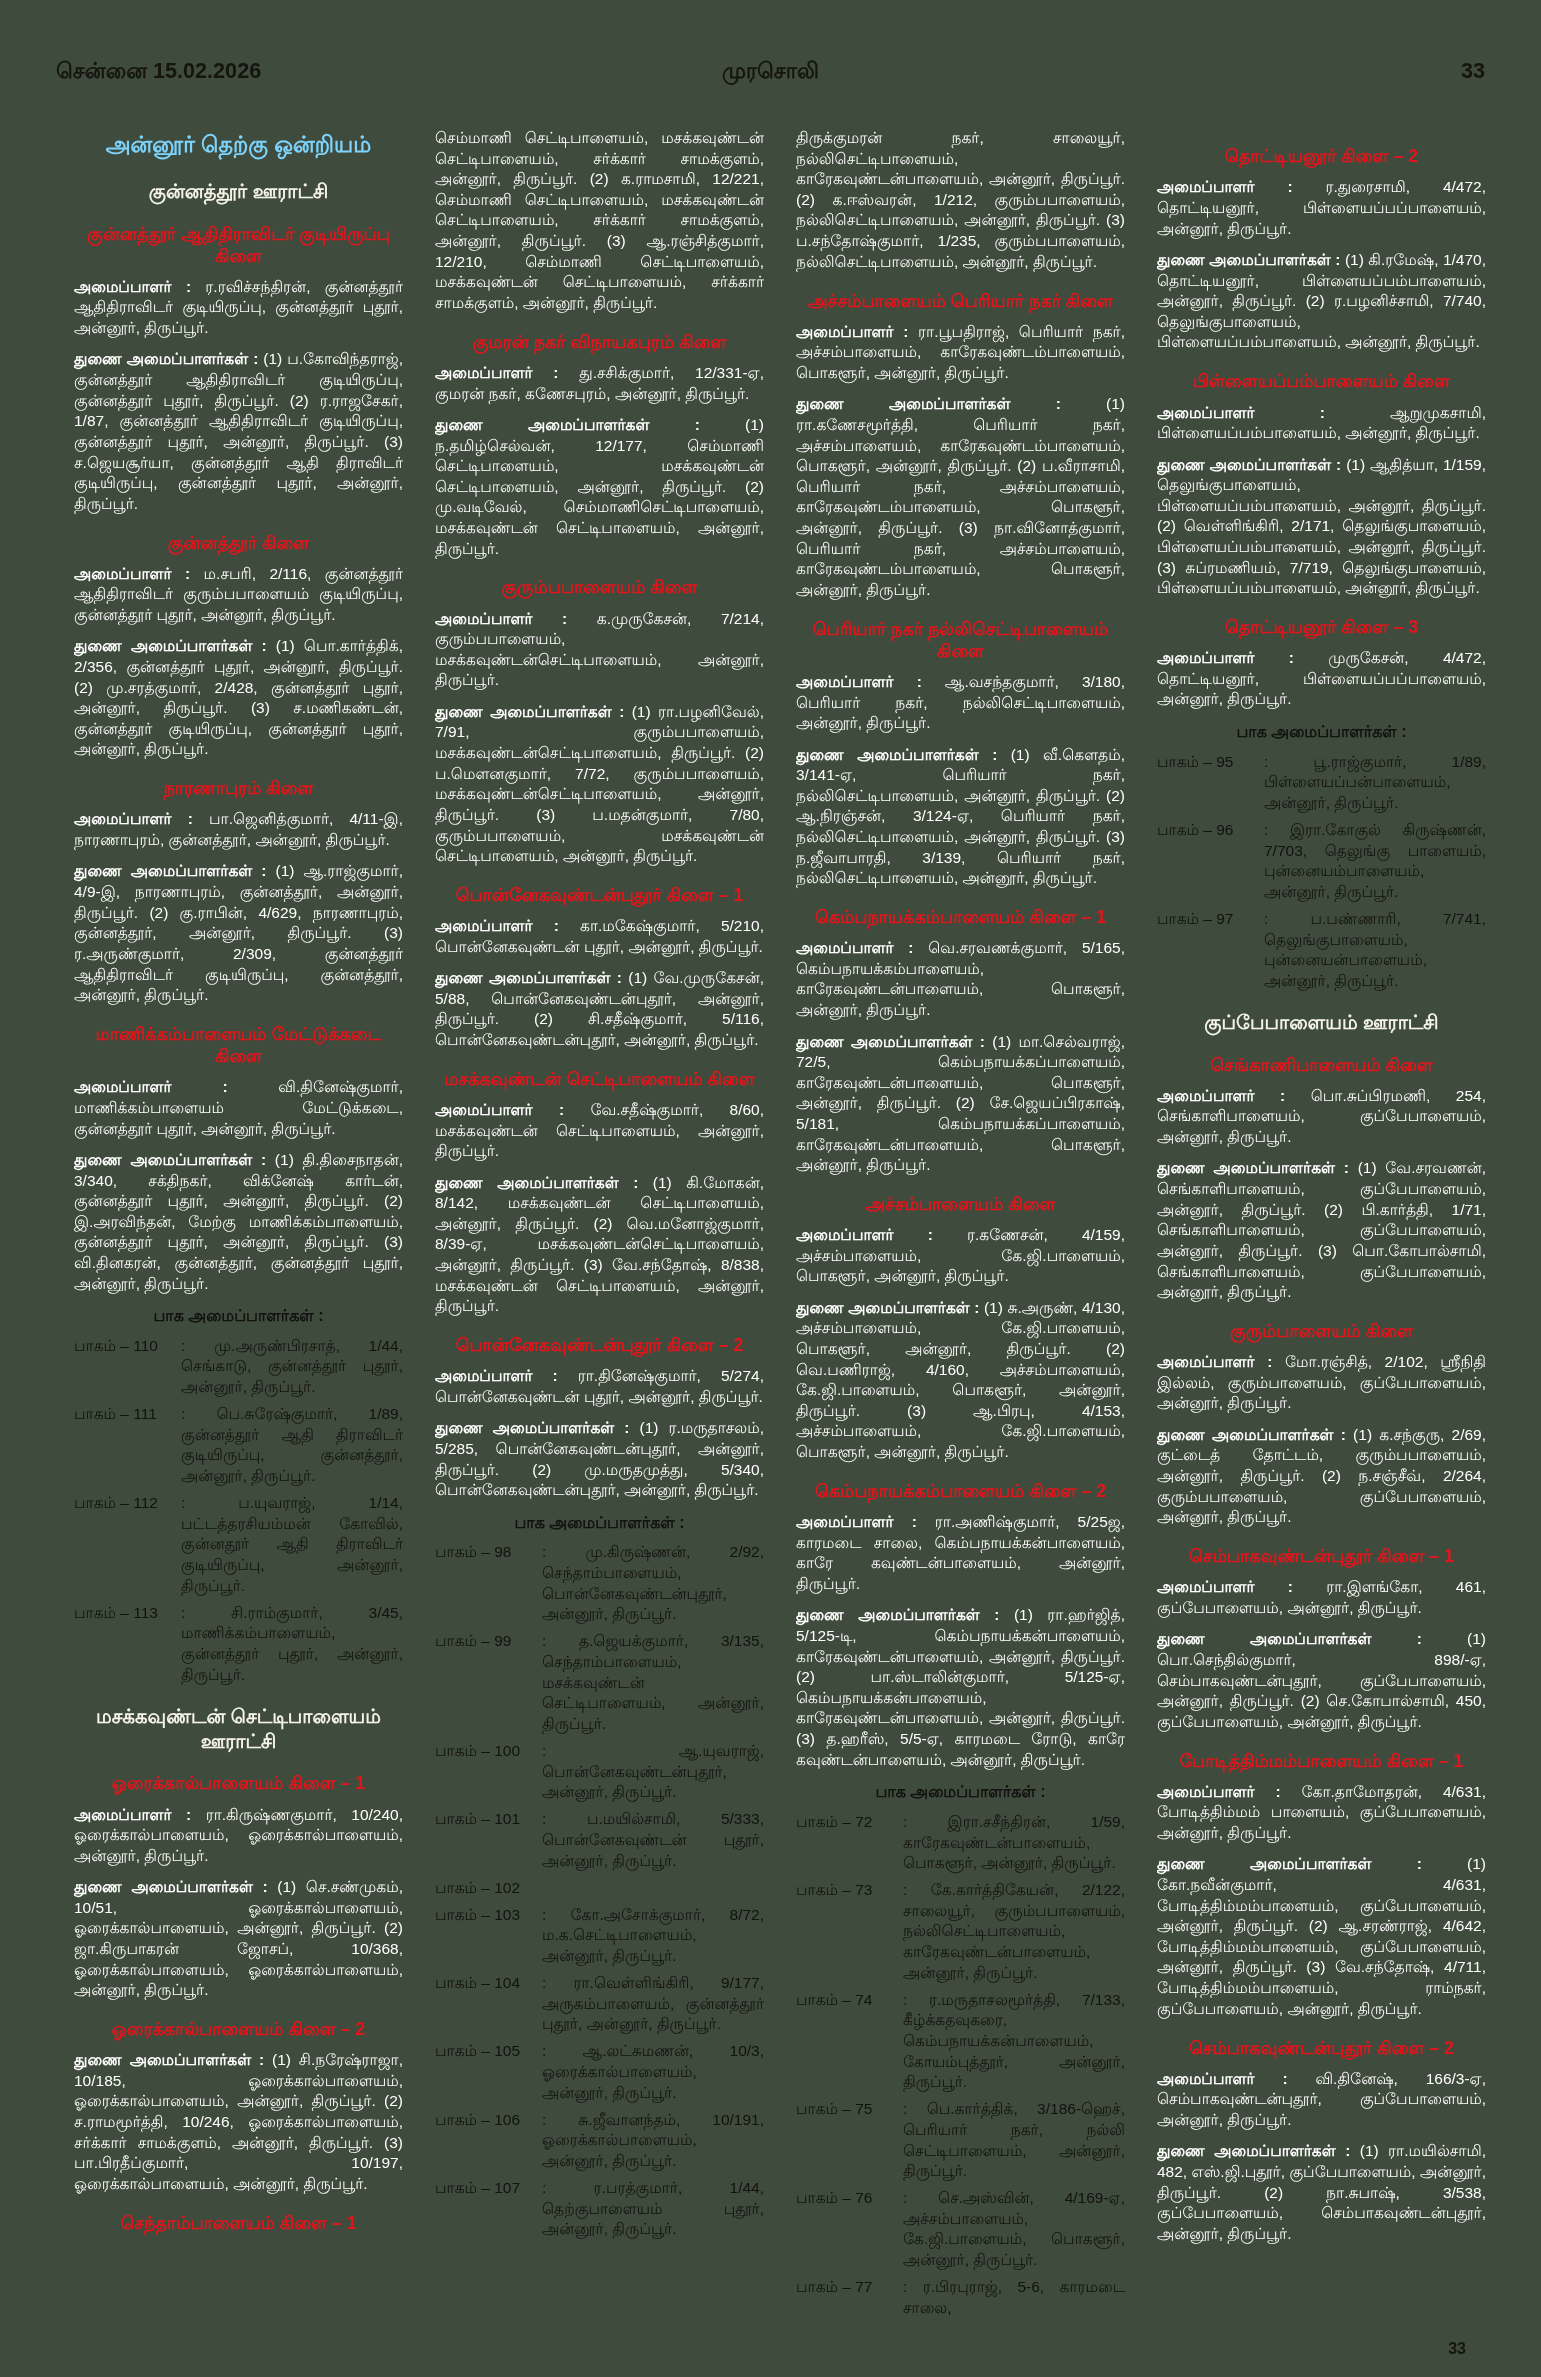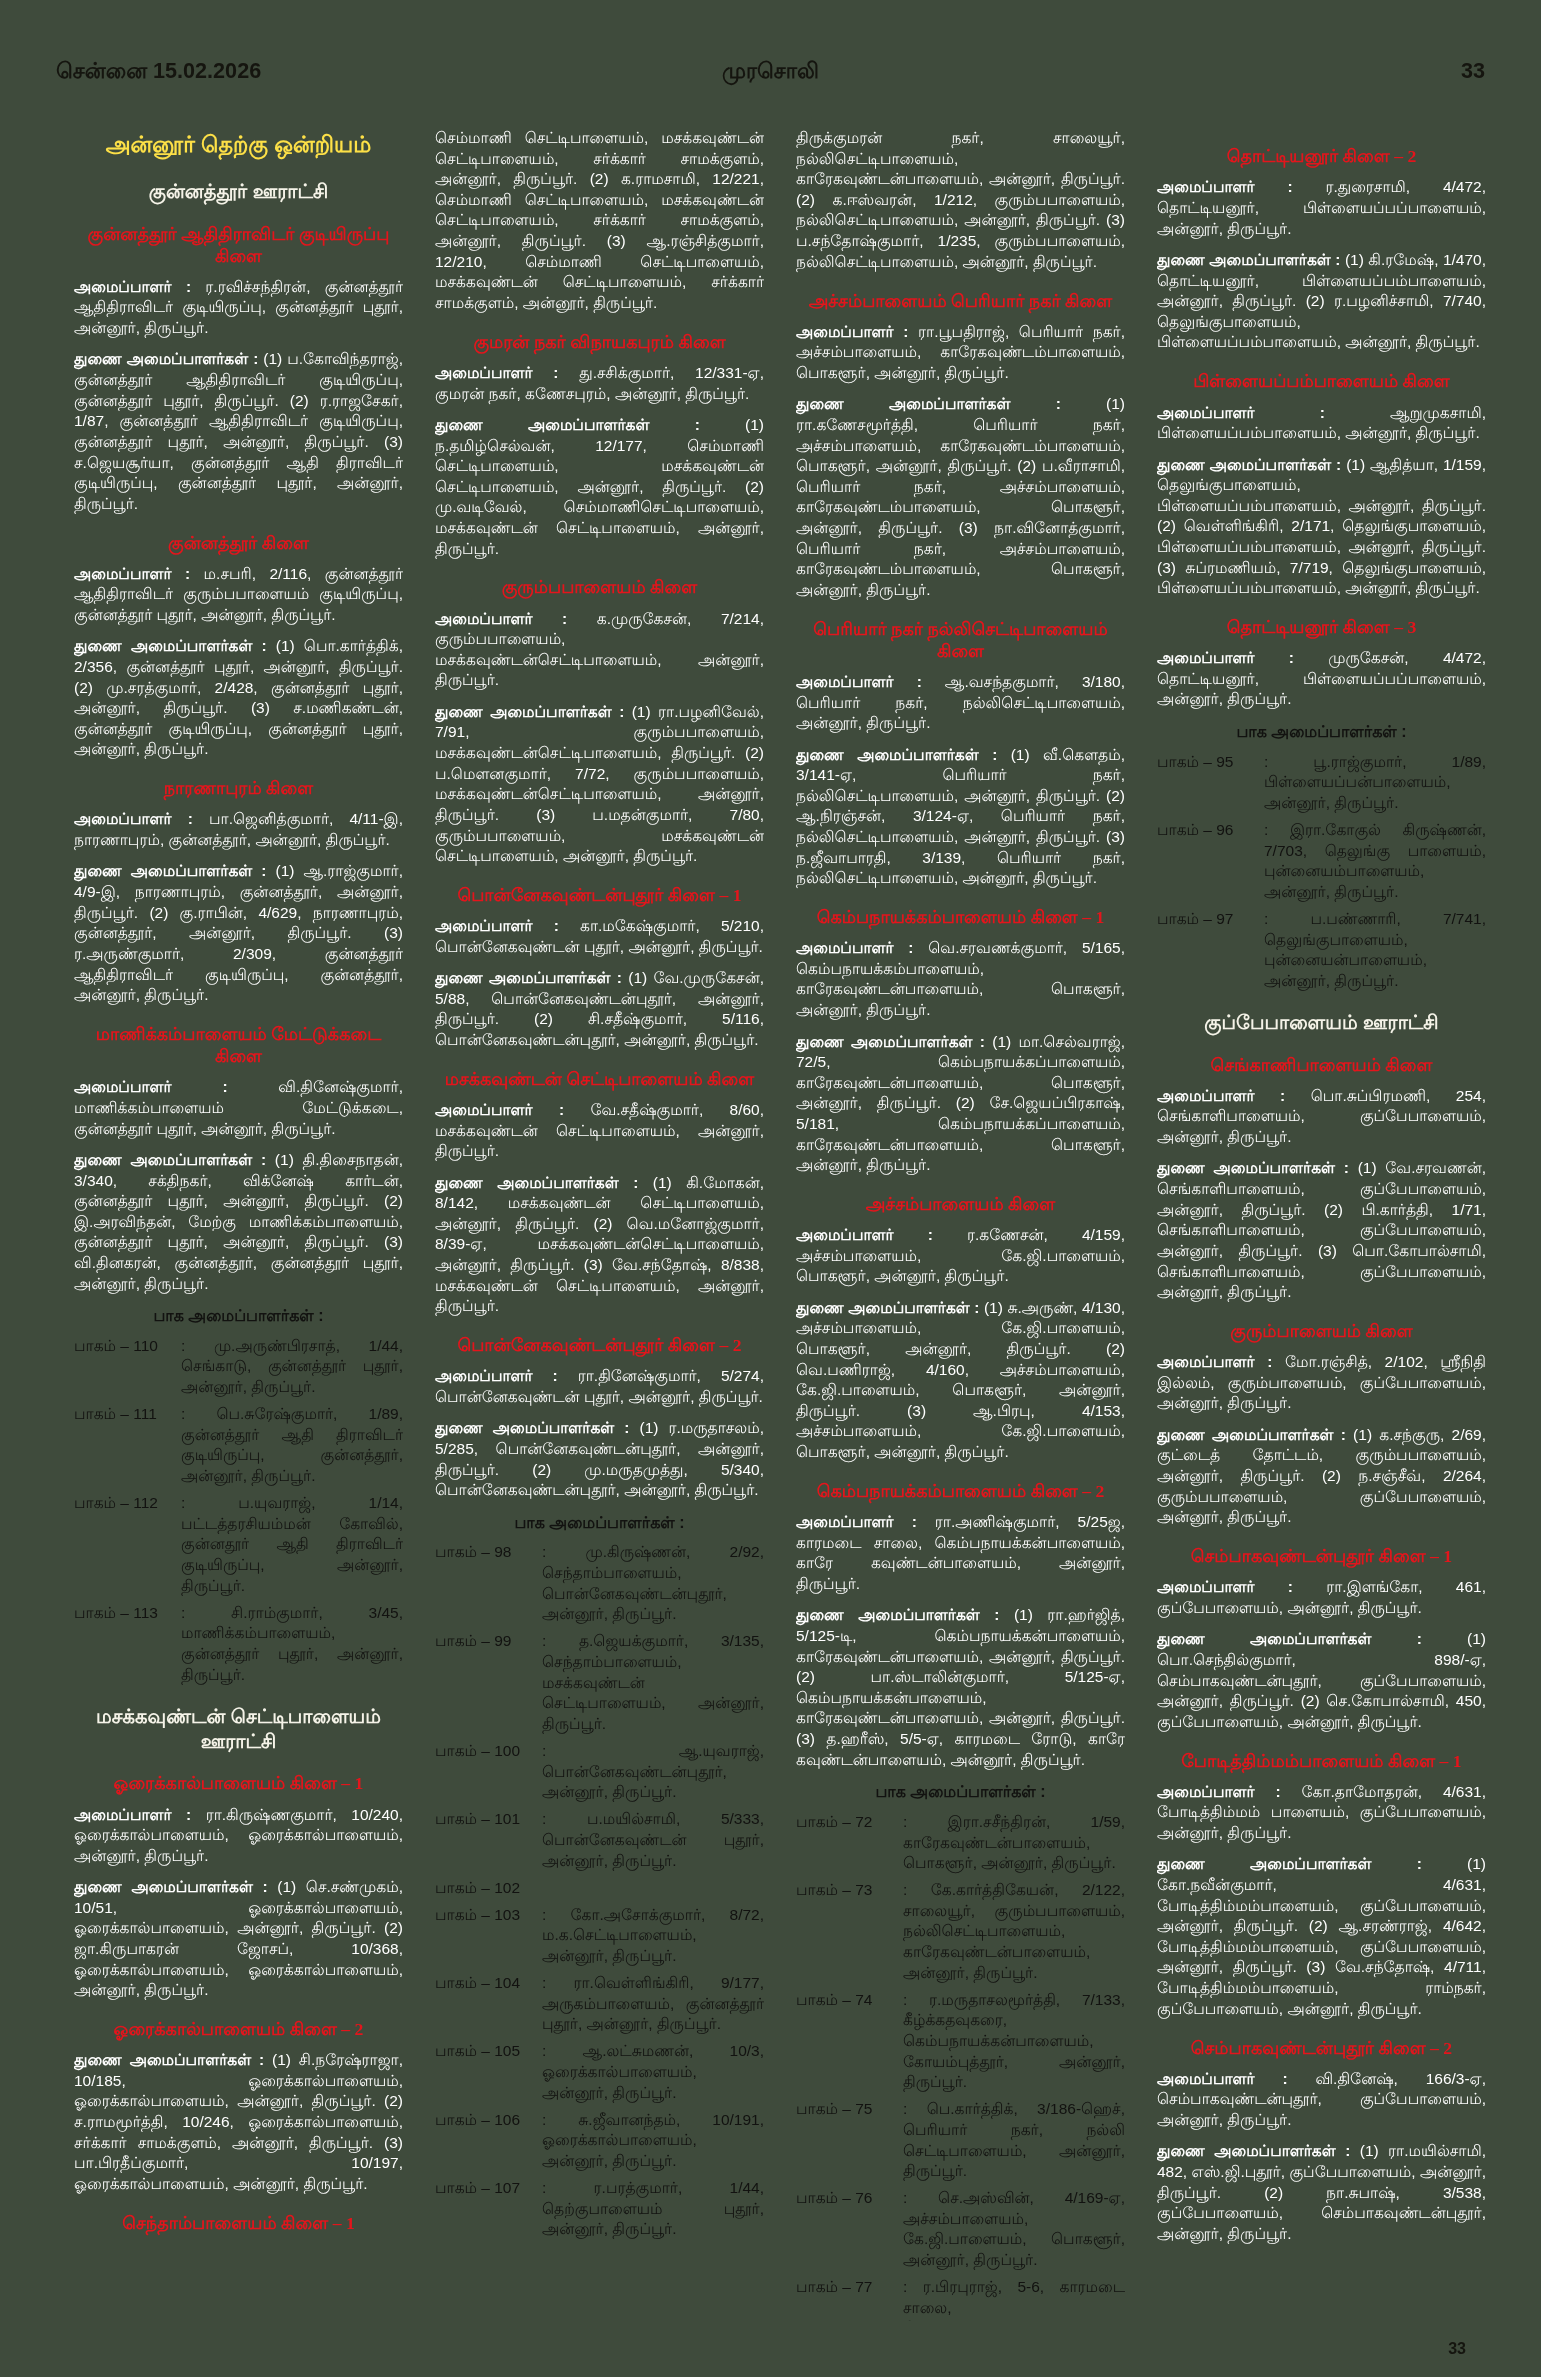--- a/index.html
+++ b/index.html
@@ -14,23 +14,23 @@
     color:#15150f;font-weight:bold;font-size:21.6px;text-align:right;
   }
   .edition{position:absolute;left:0;top:0;}
   .masthead{position:absolute;left:50%;transform:translateX(-50%);top:0;}
   .page-num{position:absolute;right:0;top:0;}
   .columns{
     position:absolute;top:128px;left:74px;width:1413px;height:2193px;
     display:flex;gap:32px;overflow:hidden;
   }
   .col{flex:0 0 329px;width:329px;overflow:hidden;}
-  .union{color:#fde047;font-weight:bold;text-align:center;font-size:22.4px;margin:4.3px 0 14.4px;}
+  .union{color:#7dd3fc;font-weight:bold;text-align:center;font-size:22.4px;margin:4.3px 0 14.4px;}
   .panchayat{color:#f5f3e8;font-weight:bold;text-align:center;font-size:19.5px;margin:20px 0 11.5px;}
-  .branch{color:#e3151c;font-weight:bold;text-align:center;font-size:17.7px;line-height:1.25;margin:17.3px 0 10px;font-family:Liberation Serif, serif;}
+  .branch{color:#e3151c;font-weight:bold;text-align:center;font-size:17.7px;line-height:1.25;margin:17.3px 0 10px;}
   .para{color:#ffffff;font-size:15.5px;line-height:1.33;text-align:justify;margin:0 0 10.8px;}
   .para b{font-weight:bold;}
   .wards-title{color:#121210;font-weight:bold;text-align:center;font-size:16px;margin:13px 0 8.7px;}
   .ward{display:flex;color:#121210;font-size:15.5px;line-height:1.33;margin-bottom:6.5px;}
   .ward .no{flex:0 0 107px;white-space:nowrap;}
   .ward .txt{flex:1;text-align:justify;}
   .page-footer{
     position:absolute;right:75px;bottom:19px;
     color:#15150f;font-weight:bold;font-size:16px;
   }

